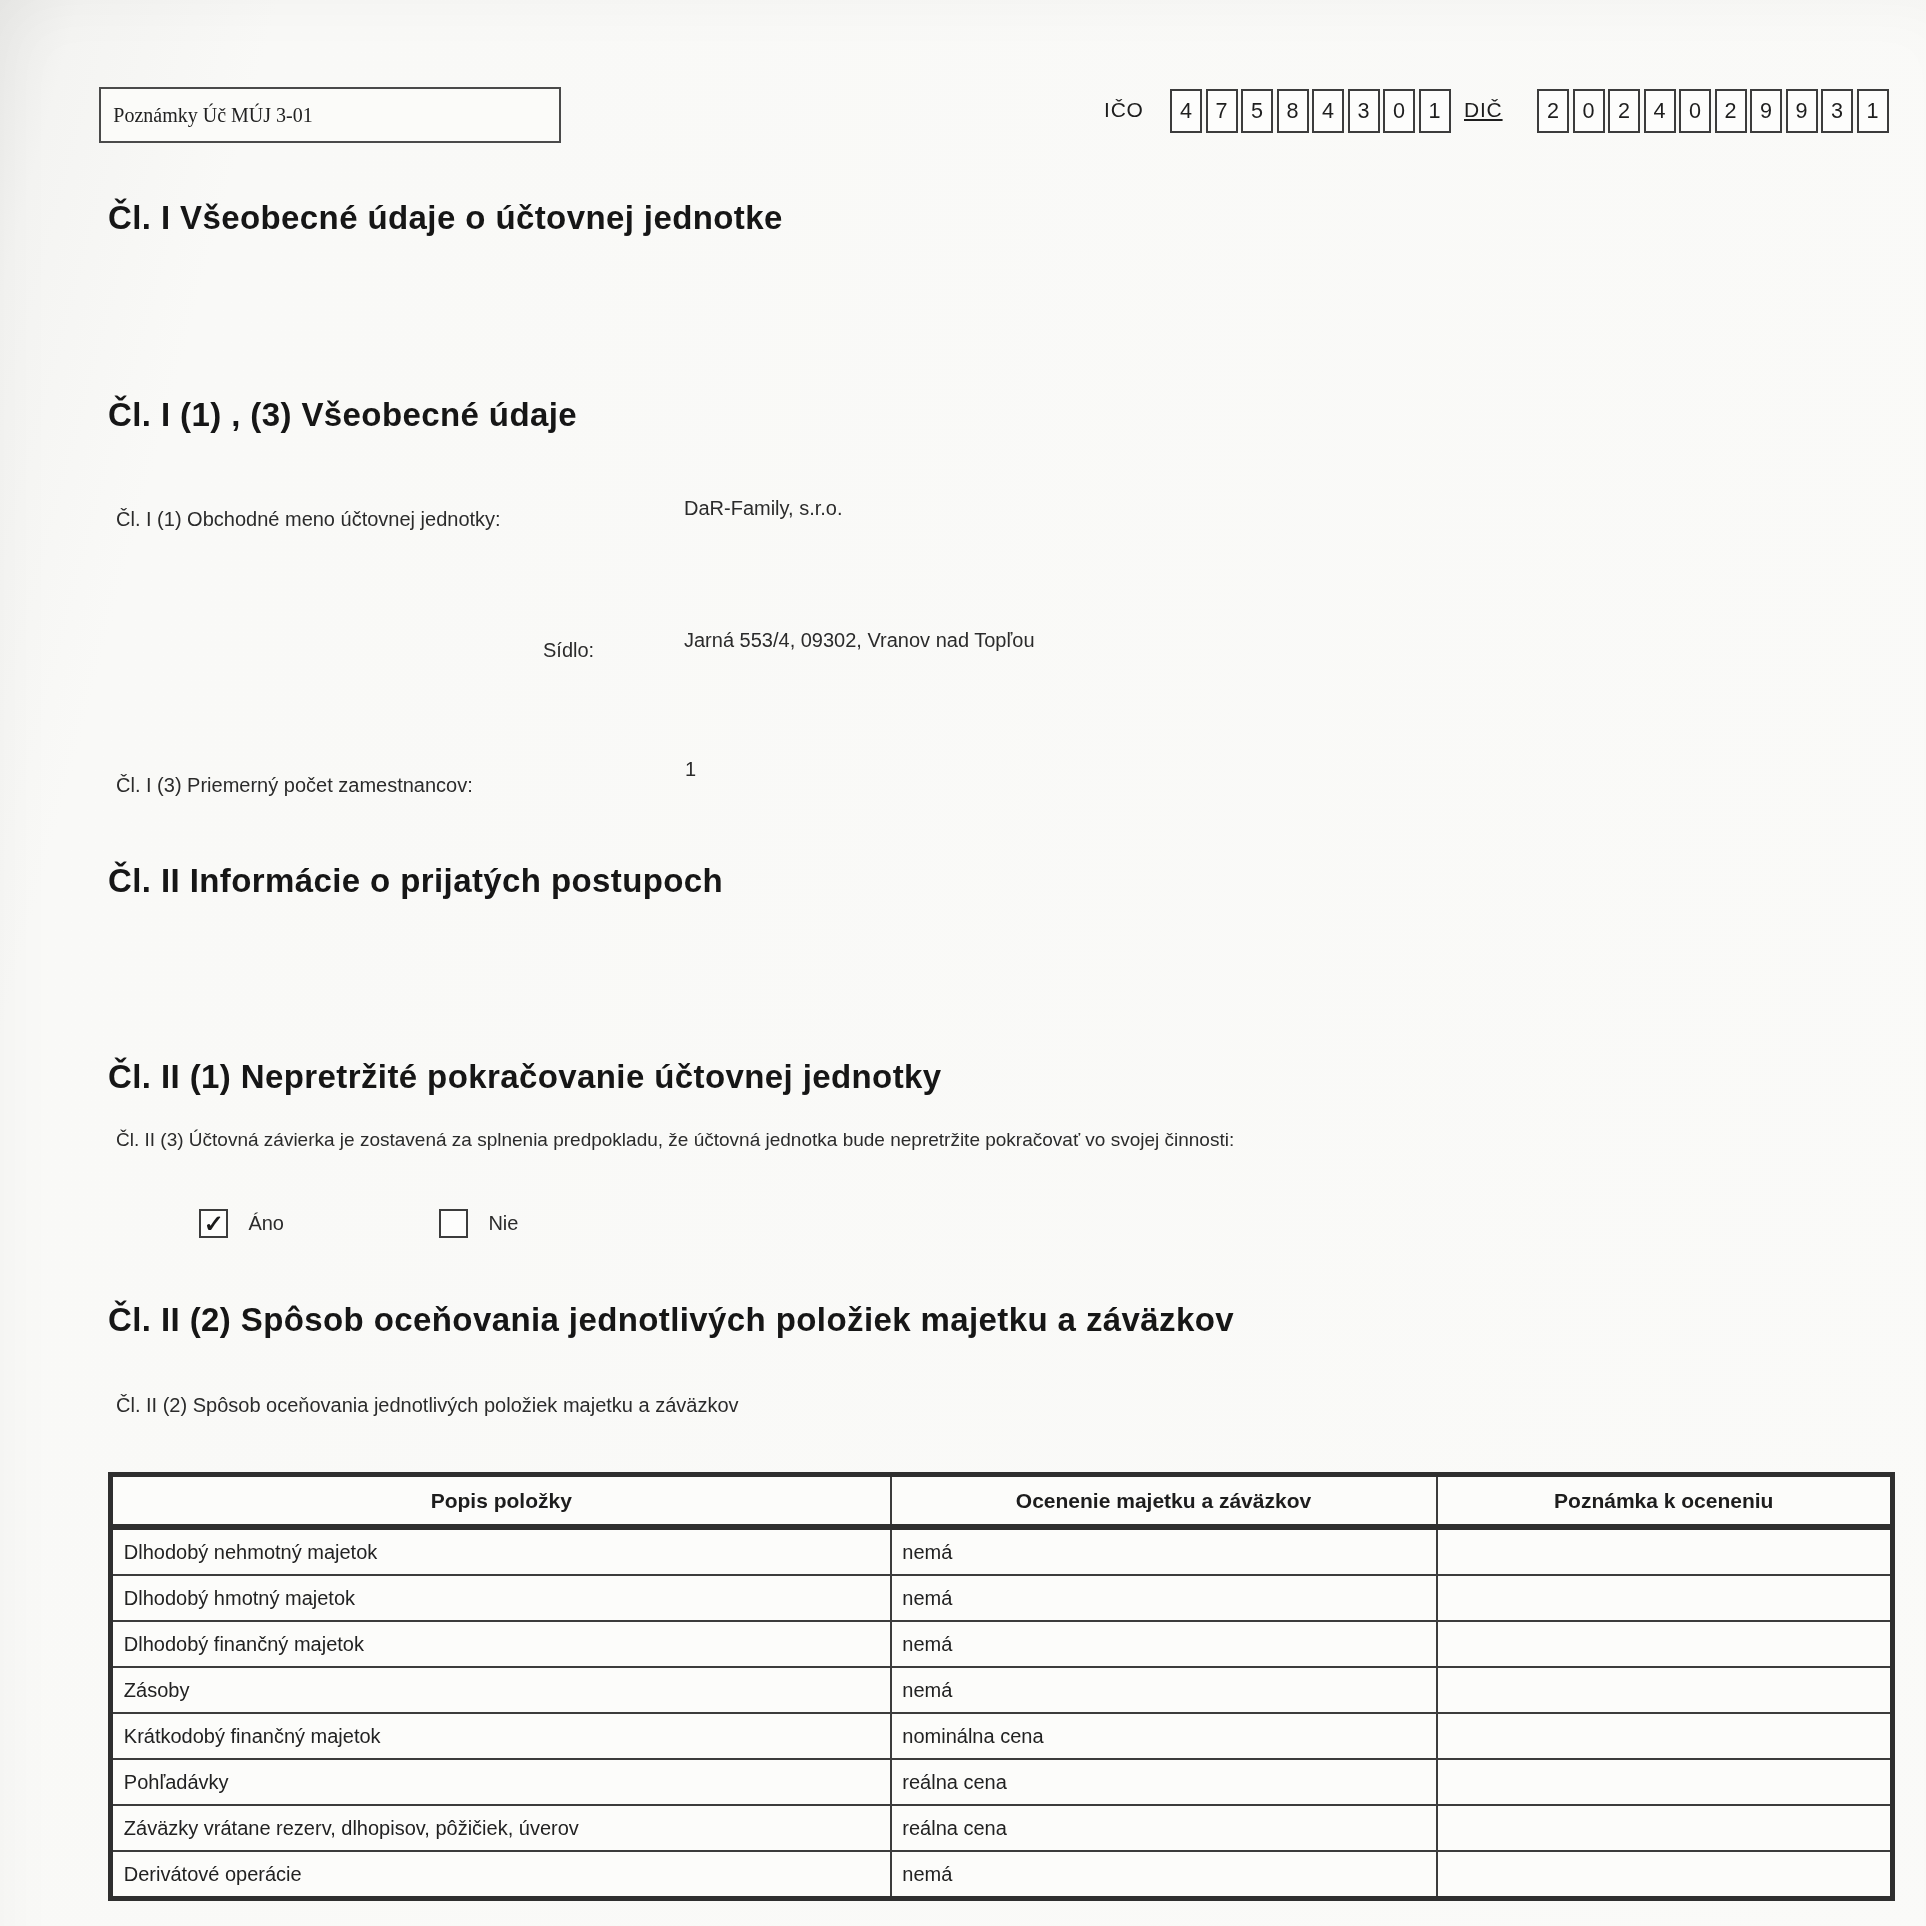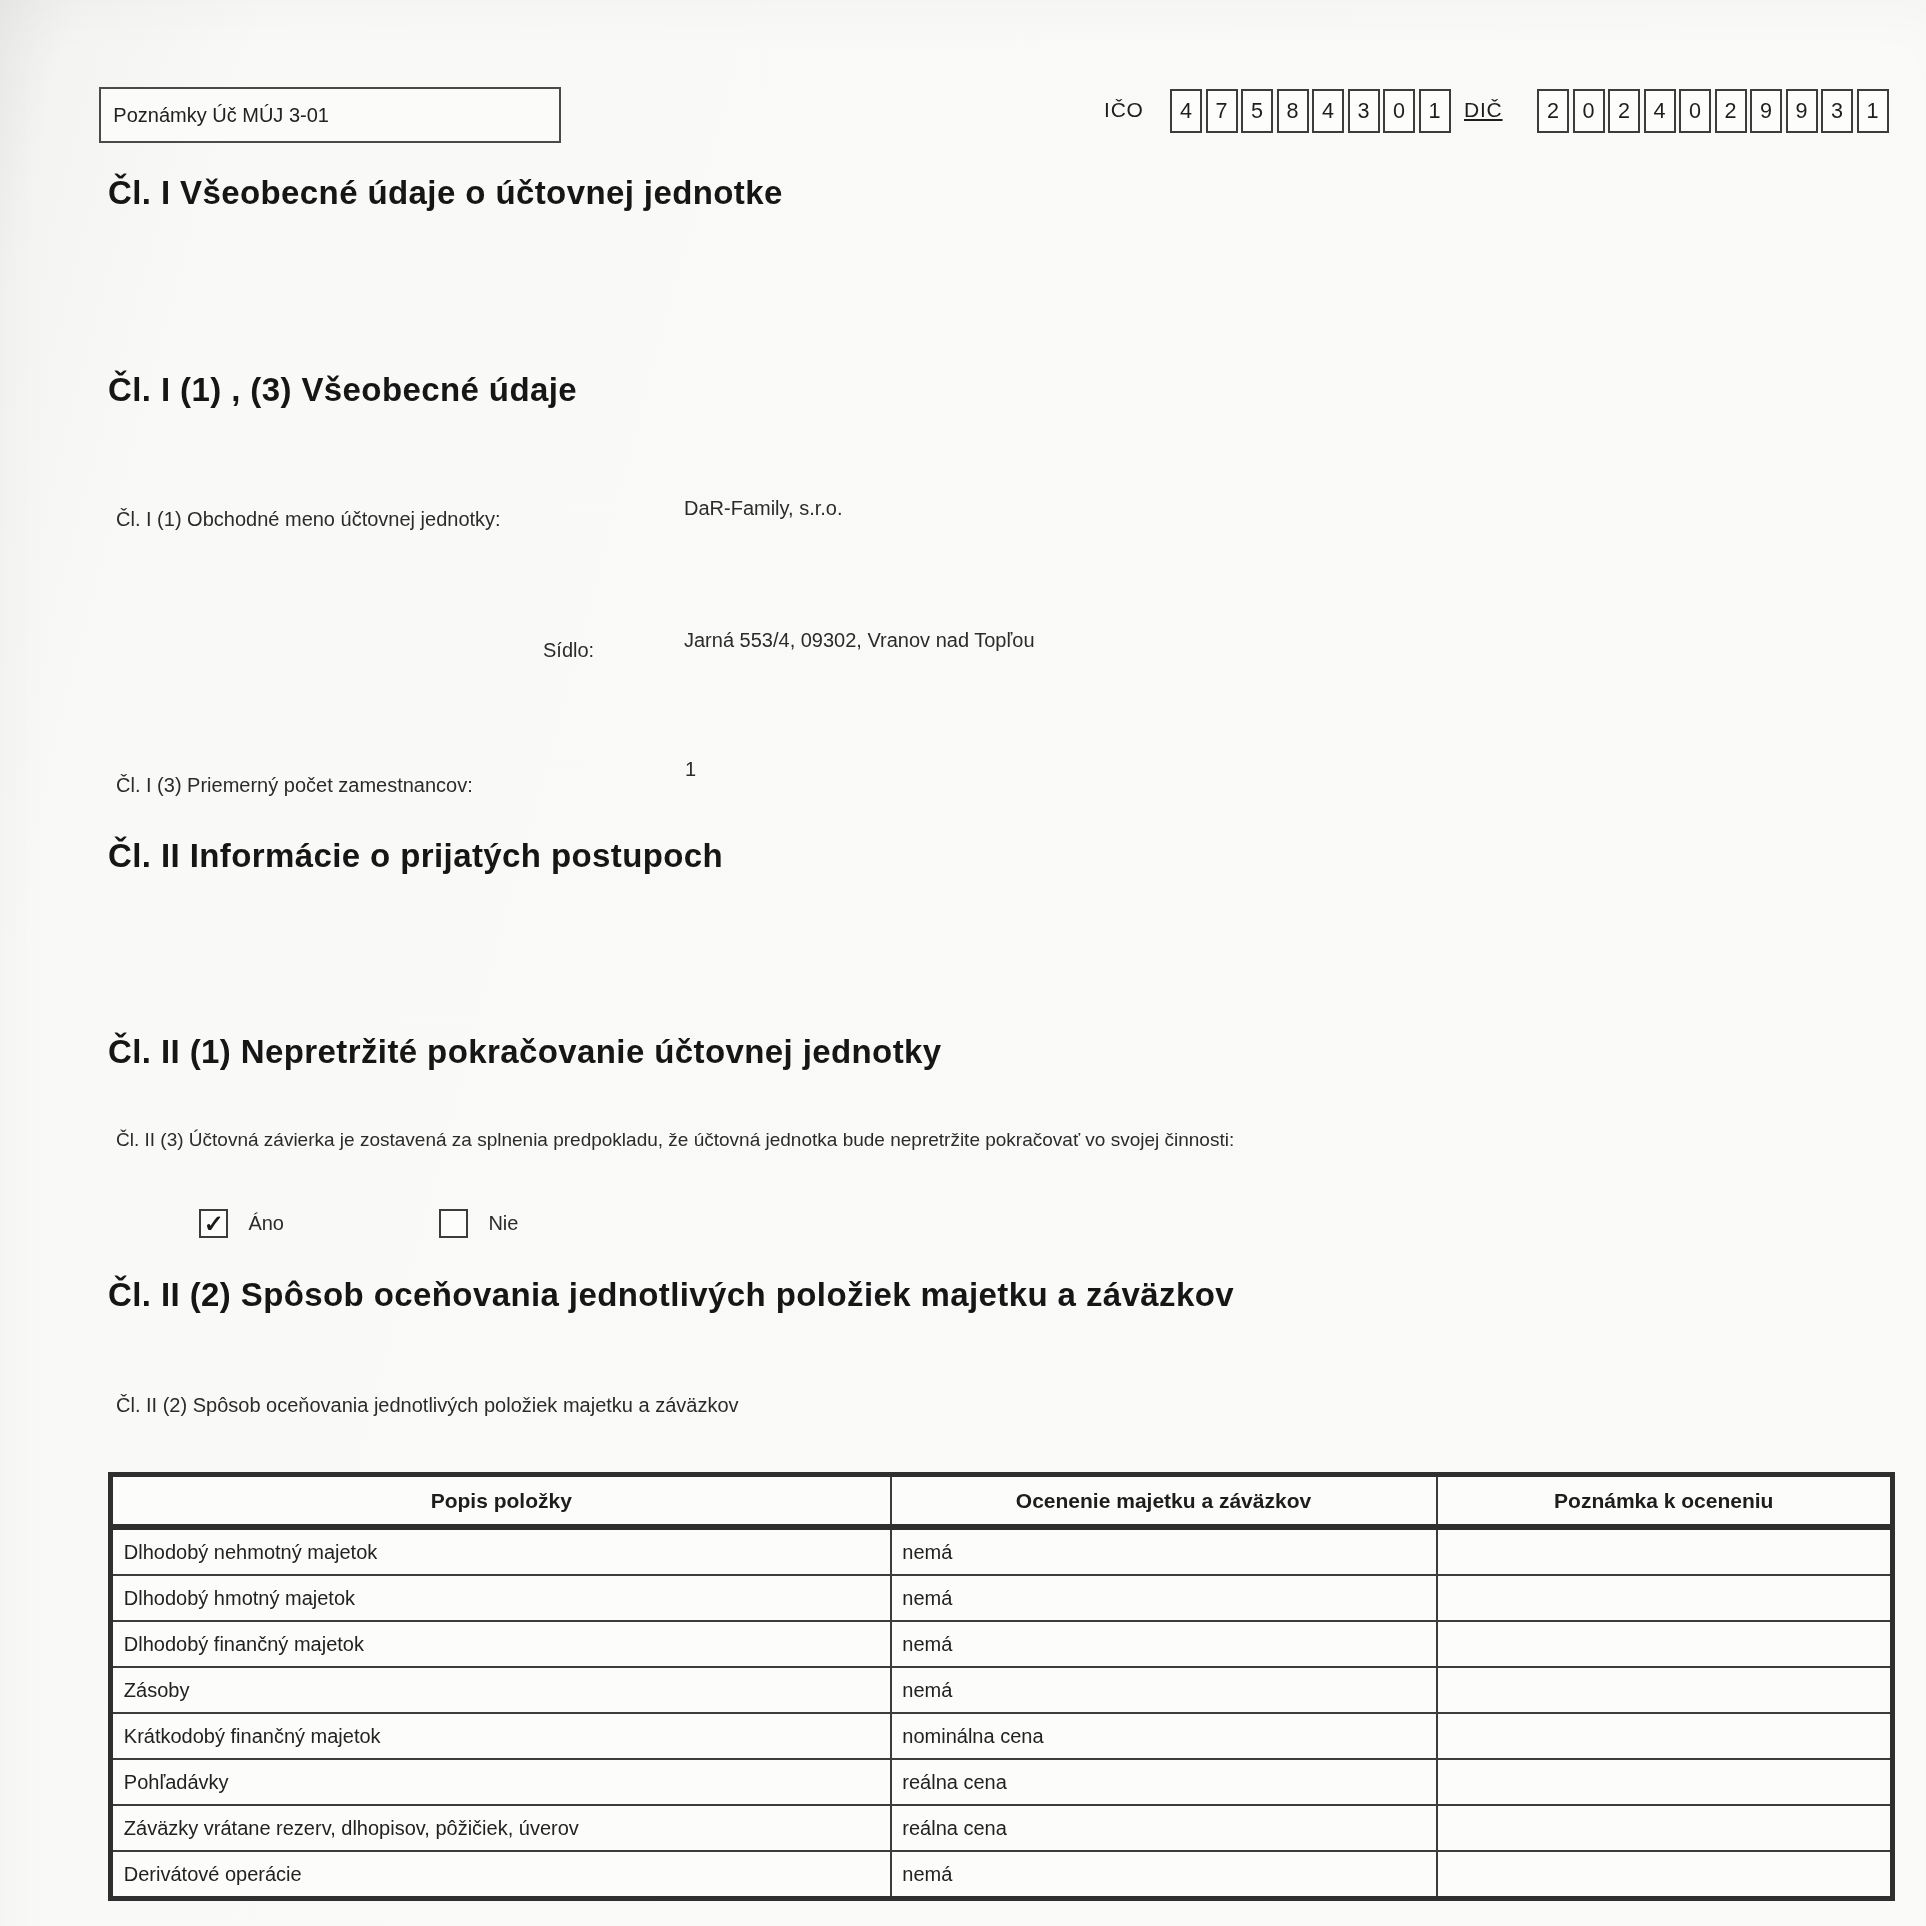--- a/index.html
+++ b/index.html
@@ -15,38 +15,38 @@
     content:""; position:absolute; inset:0;
     box-shadow:inset 0 0 69px rgba(0,0,0,0.035);
     pointer-events:none;
   }
 
   
   .form-id-box{
     position:absolute; left:99px; top:87px; width:462px; height:56px;
     border:2.3px solid #4a4a4a; background:#fbfbf9;
     display:flex; align-items:center; padding-left:12.3px;
-    font-size:20px; color:#222; box-sizing:border-box;
+    font-size:20px; color:#222; box-sizing:border-box;font-family:Liberation Serif, serif;
   }
   .reg-label{ position:absolute; top:98px; font-size:21px; color:#1d1d1d; letter-spacing:0.8px; }
   #ico-label{ left:1104px; }
   #dic-label{ left:1464px;text-decoration:underline; }
   .digit-row{ position:absolute; top:89px; display:flex; gap:3.5px; }
   #ico-digits{ left:1170px; }
   #dic-digits{ left:1537px; }
   .digit{
     width:28px; height:40px; border:2.3px solid #3c3c3c; background:#fdfdfc;
     display:flex; align-items:center; justify-content:center;
     font-size:21.6px; color:#1e1e1e;
   }
 
   
   .h1{
     position:absolute; left:108px; white-space:nowrap;
-    font-size:33px; font-weight:700; color:#161616; letter-spacing:0.4px;
+    font-size:33px; font-weight:700; color:#161616; letter-spacing:0.4px;margin-top:25px;
   }
   #h-general{ top:174px; }
   #h-general-sub{ top:371px; }
   #h-procedures{ top:837px; }
   #h-continuity{ top:1033px; }
   #h-valuation{ top:1276px; }
 
   
   .lbl{ position:absolute; font-size:20px; color:#2b2b2b; white-space:nowrap;margin-left:8px; }
   #business-label{ left:108px; top:508px; }

